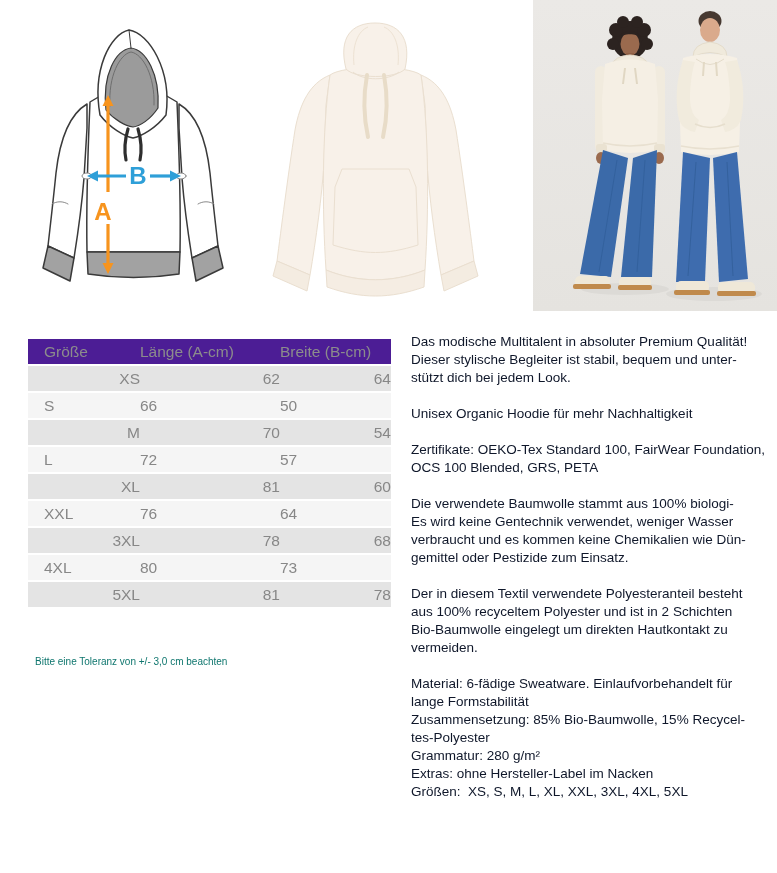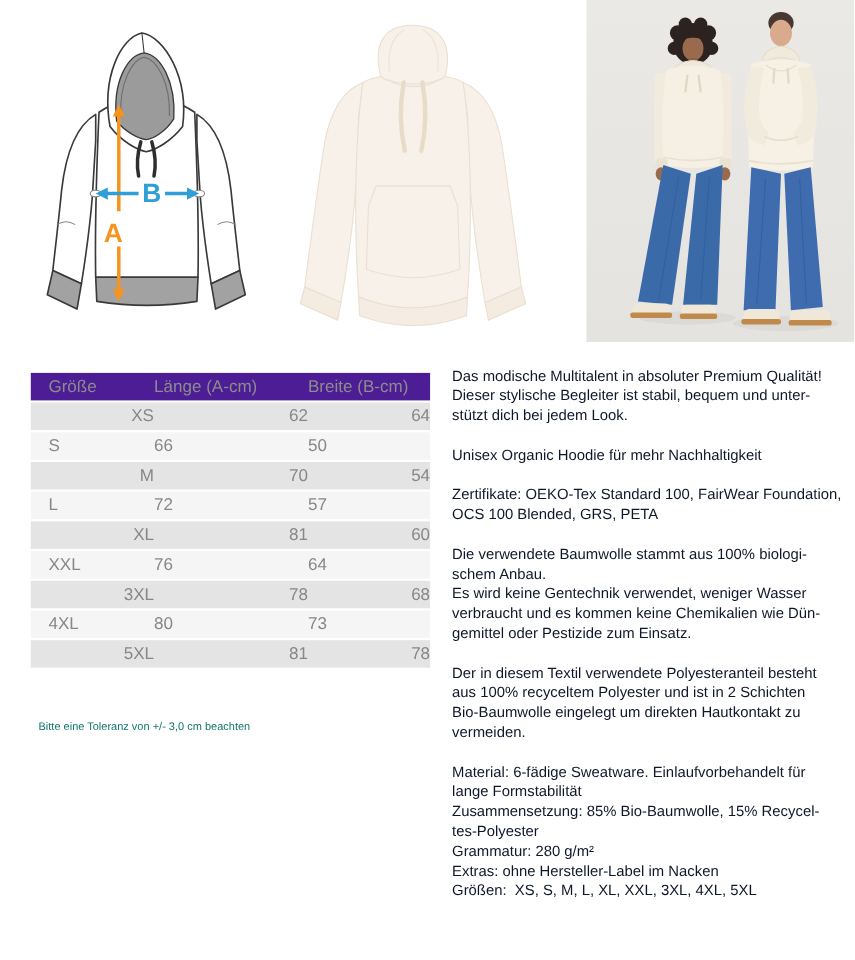--- a/index.html
+++ b/index.html
@@ -238,21 +238,20 @@
     </div>
     <div class="para">
       <div class="dline">Unisex Organic Hoodie für mehr Nachhaltigkeit</div>
     </div>
     <div class="para">
       <div class="dline">Zertifikate: OEKO-Tex Standard 100, FairWear Foundation,</div>
       <div class="dline">OCS 100 Blended, GRS, PETA</div>
     </div>
     <div class="para">
       <div class="dline">Die verwendete Baumwolle stammt aus 100% biologi-</div>
-      <div class="dline">schem Anbau.</div>
       <div class="dline">Es wird keine Gentechnik verwendet, weniger Wasser</div>
       <div class="dline">verbraucht und es kommen keine Chemikalien wie Dün-</div>
       <div class="dline">gemittel oder Pestizide zum Einsatz.</div>
     </div>
     <div class="para">
       <div class="dline">Der in diesem Textil verwendete Polyesteranteil besteht</div>
       <div class="dline">aus 100% recyceltem Polyester und ist in 2 Schichten</div>
       <div class="dline">Bio-Baumwolle eingelegt um direkten Hautkontakt zu</div>
       <div class="dline">vermeiden.</div>
     </div>

